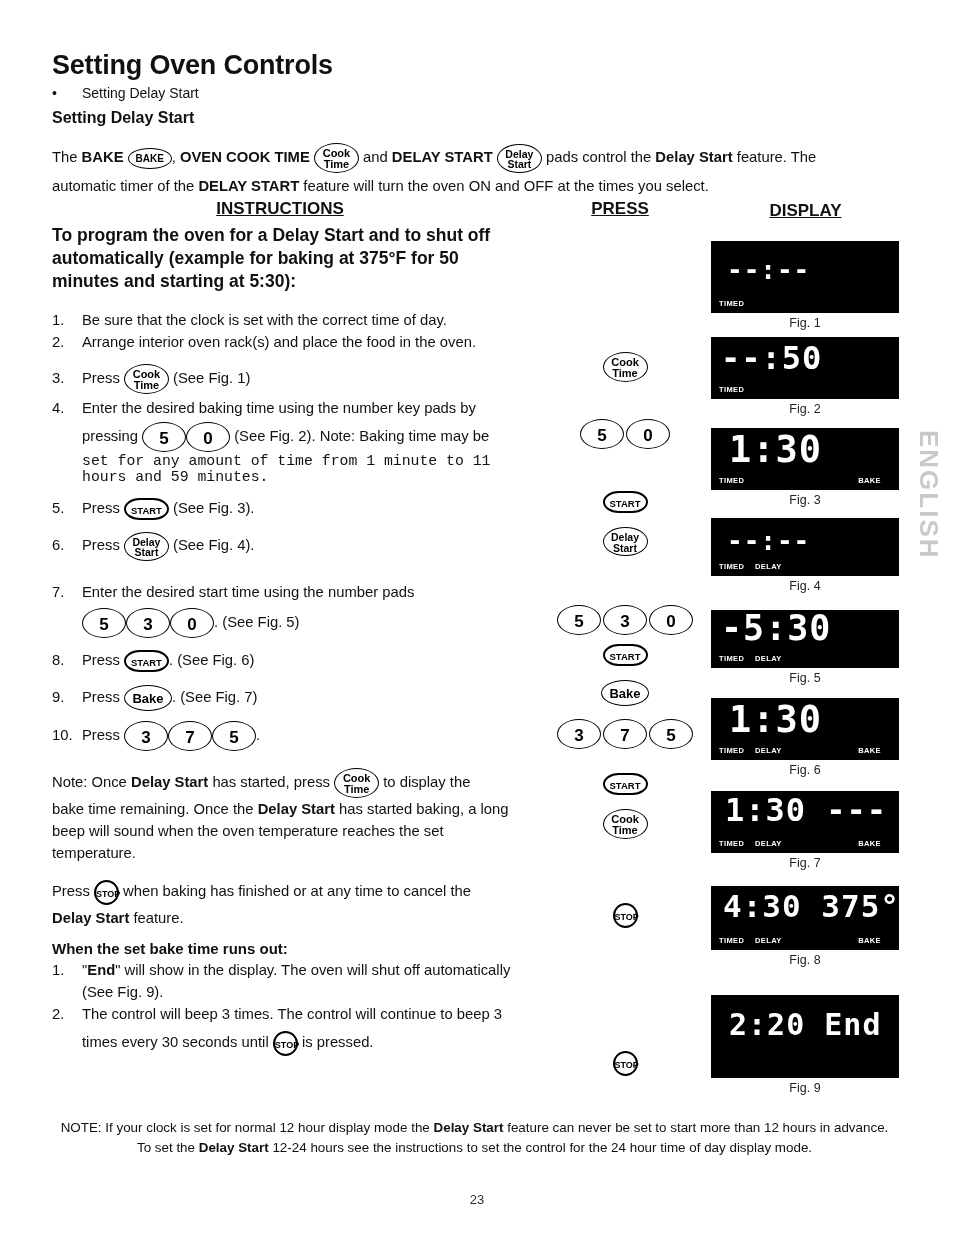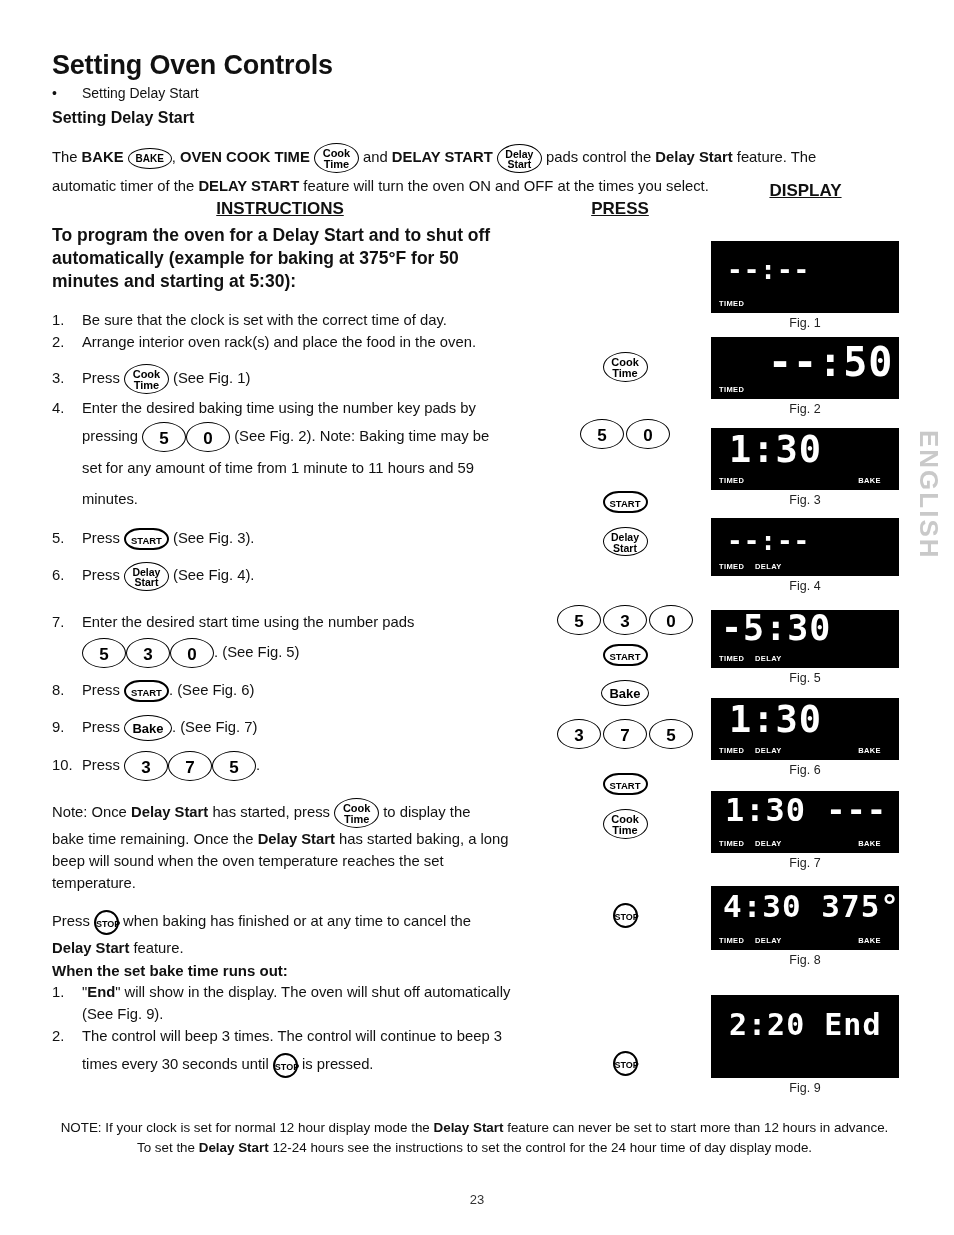--- a/index.html
+++ b/index.html
@@ -56,21 +56,21 @@
   
   .col-head {
     position: absolute;
     font-size: 17px;
     font-weight: bold;
     text-decoration: underline;
     text-align: center;
   }
   #head-instructions { left: 145px; top: 199px; width: 270px; }
   #head-press        { left: 540px; top: 199px; width: 160px; }
-  #head-display      { left: 718px; top: 181px; width: 175px; }
+  #head-display      { left: 718px; top: 201px; width: 175px; }
 
   
   .instr-col {
     position: absolute;
     left: 52px; top: 224px;
     width: 470px;
   }
   .lead {
     font-size: 17.5px;
     font-weight: bold;
@@ -268,21 +268,21 @@
     <div class="step" style="margin-top:10px;line-height:30px;">
       <span class="num">3.</span>
       <span class="body"><span>Press </span><span class="pad ellipse pad-cooktime"><span class="twoline">Cook</span><span class="twoline">Time</span></span> <span>(See Fig. 1)</span></span>
     </div>
 
     <div class="step" style="margin-top:3px;">
       <span class="num">4.</span>
       <span class="body">
         <span>Enter the desired baking time using the number key pads by</span>
         <span style="display:block;line-height:34px;"><span>pressing </span><span class="pad ellipse pad-num-wide"><span>5</span></span><span class="pad ellipse pad-num-wide"><span>0</span></span> <span>(See Fig. 2). Note: Baking time may be</span></span>
-        <span style="display:block;line-height:31px;">set for any amount of time from 1 minute to 11 hours and 59 minutes.</span>
+        <span style="display:block;line-height:16px;font-family:Liberation Mono, monospace;">set for any amount of time from 1 minute to 11 hours and 59 minutes.</span>
       </span>
     </div>
 
     <div class="step" style="margin-top:8px;line-height:30px;">
       <span class="num">5.</span>
       <span class="body"><span>Press </span><span class="pad diamond pad-start"><span>START</span></span> <span>(See Fig. 3).</span></span>
     </div>
 
     <div class="step" style="margin-top:6px;line-height:32px;">
       <span class="num">6.</span>
@@ -316,21 +316,21 @@
     <div class="para" style="margin-top:14px;line-height:32px;">
       <span>Note: Once </span><b>Delay Start</b><span> has started, press </span><span class="pad ellipse pad-cooktime"><span class="twoline">Cook</span><span class="twoline">Time</span></span><span> to display the</span>
       <span style="display:block;line-height:22px;"><span>bake time remaining. Once the </span><b>Delay Start</b><span> has started baking, a long beep will sound when the oven temperature reaches the set temperature.</span></span>
     </div>
 
     <div class="para" style="margin-top:12px;line-height:30px;">
       <span>Press </span><span class="pad circle pad-stop"><span>STOP</span></span><span> when baking has finished or at any time to cancel the</span>
       <span style="display:block;line-height:24px;"><b>Delay Start</b><span> feature.</span></span>
     </div>
 
-    <div class="bold-head" style="margin-top:2px;">When the set bake time runs out:</div>
+    <div class="bold-head" style="margin-top:10px;">When the set bake time runs out:</div>
 
     <div class="step" style="margin-top:2px;">
       <span class="num">1.</span>
       <span class="body"><span>"</span><b>End</b><span>" will show in the display. The oven will shut off automatically (See Fig. 9).</span></span>
     </div>
 
     <div class="step">
       <span class="num">2.</span>
       <span class="body">
         <span>The control will beep 3 times. The control will continue to beep 3</span>
@@ -395,21 +395,21 @@
       <div class="main" style="left:16px; top:14px; font-size:26px;">--:--</div>
       <div class="ind timed">TIMED</div>
       <div class="ind delay"></div>
       <div class="ind bake"></div>
     </div>
     <div class="fig-cap">Fig. 1</div>
   </div>
 
   <div class="disp-wrap" style="top:337px;">
     <div class="lcd" style="height:62px;">
-      <div class="main" style="left:10px; top:2px; font-size:40px;margin-left:47px;">--:50</div>
+      <div class="main" style="left:10px; top:2px; font-size:32px;">--:50</div>
       <div class="ind timed">TIMED</div>
       <div class="ind delay"></div>
       <div class="ind bake"></div>
     </div>
     <div class="fig-cap">Fig. 2</div>
   </div>
 
   <div class="disp-wrap" style="top:428px;">
     <div class="lcd" style="height:62px;">
       <div class="main" style="left:18px; top:0px; font-size:37px;">1:30</div>

